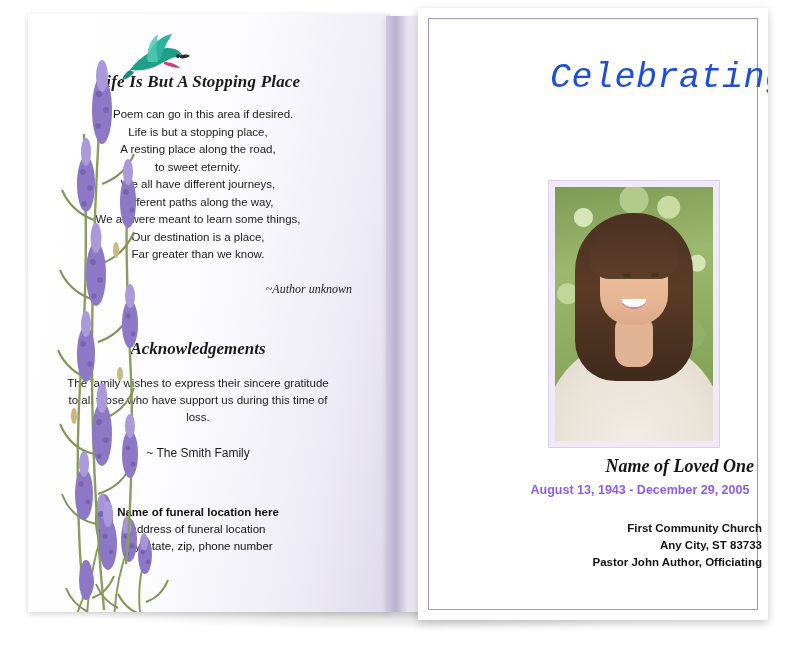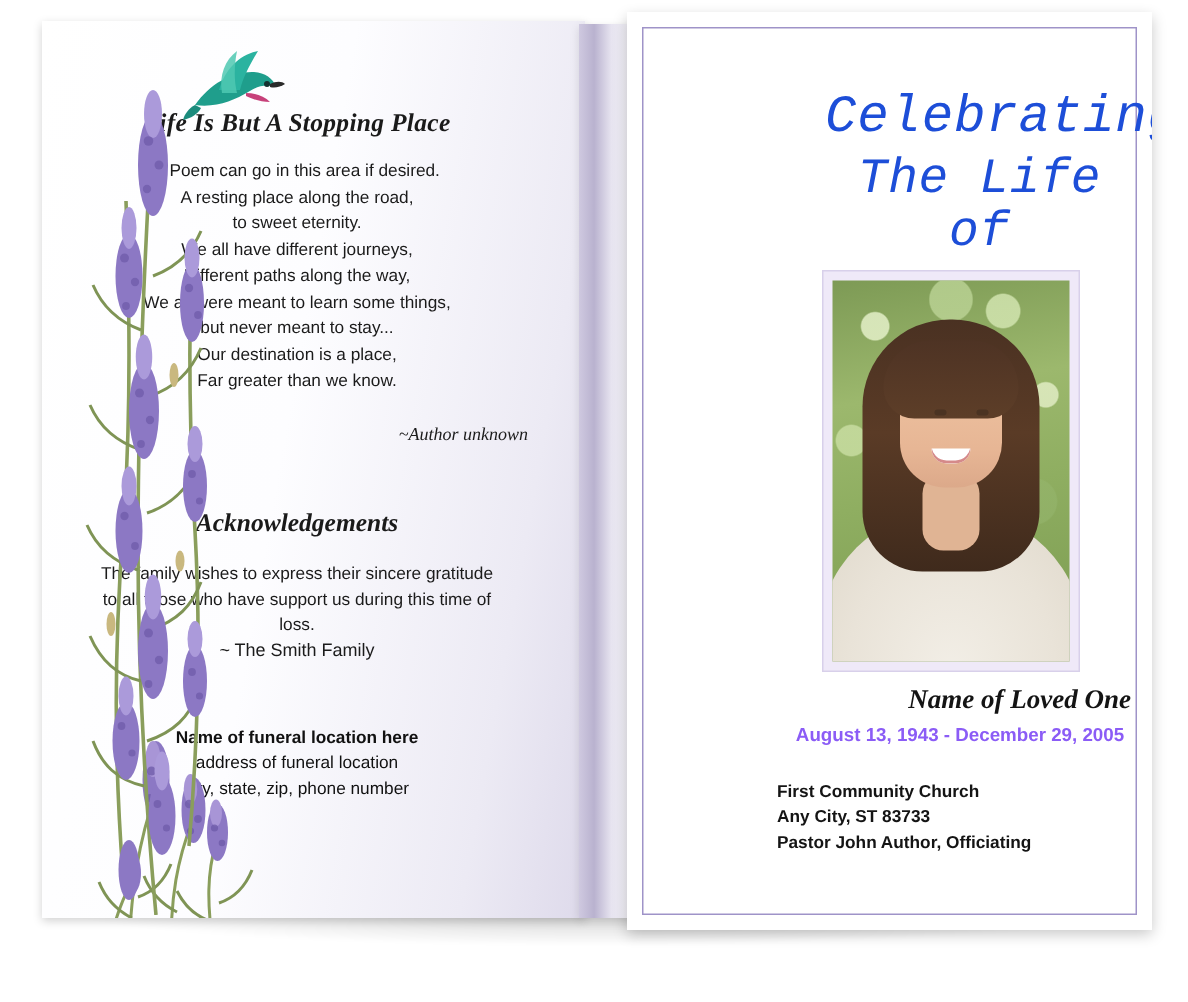--- a/index.html
+++ b/index.html
@@ -129,20 +129,21 @@
   }
   .ack-body {
     margin-top: 16px;
     text-align: center;
     font-size: 11.5px;
     line-height: 17px;
     color: #1b1b1b;
     padding: 0 18px;
   }
   .ack-family {
+    margin-top: 20px;
     text-align: center;
     font-size: 12px;
     color: #1b1b1b;
   }
   .loc-block {
     margin-top: 44px;
     text-align: center;
     font-size: 11.5px;
     line-height: 17px;
     color: #111;
@@ -292,21 +293,21 @@
     text-align: center;
     font-size: 12.5px;
     font-weight: bold;
     color: #8b5cf6;
   }
   .service-block {
     position: absolute;
     left: 100px;
     top: 512px;
     width: 244px;
-    text-align: left;
+    text-align: right;
     font-size: 11.5px;
     font-weight: bold;
     line-height: 17px;
     color: #141414;
   }
 
   
   .decor {
     position: absolute;
     pointer-events: none;
@@ -340,26 +341,26 @@
 
   <div class="booklet">
 
     <div class="page-left">
       <div class="left-inner">
 
         <div class="poem-title">Life Is But A Stopping Place</div>
 
         <div class="poem-body">
           <div>A Poem can go in this area if desired.</div>
+          <div>Life is but a stopping place,</div>
           <div>A resting place along the road,</div>
           <div>to sweet eternity.</div>
           <div>We all have different journeys,</div>
           <div>Different paths along the way,</div>
           <div>We all were meant to learn some things,</div>
-          <div>but never meant to stay...</div>
           <div>Our destination is a place,</div>
           <div>Far greater than we know.</div>
         </div>
 
         <div class="poem-author">~Author unknown</div>
 
         <div class="ack-title">Acknowledgements</div>
         <div class="ack-body">The family wishes to express their sincere gratitude to all those who have support us during this time of loss.</div>
         <div class="ack-family">~ The Smith Family</div>
 
@@ -412,21 +413,20 @@
 
     <div class="spine"></div>
 
     <div class="page-right">
       <div class="cover-border"></div>
 
       <div class="cover-inner">
 
         <div class="celebrating">
           <div class="l1">Celebrating</div>
-          <div class="l2">The Life of</div>
         </div>
 
         <div class="photo-frame">
           <div class="photo">
             <div class="bokeh"></div>
             <div class="body"></div>
             <div class="hair-back"></div>
             <div class="neck"></div>
             <div class="face"></div>
             <div class="hair-front"></div>

